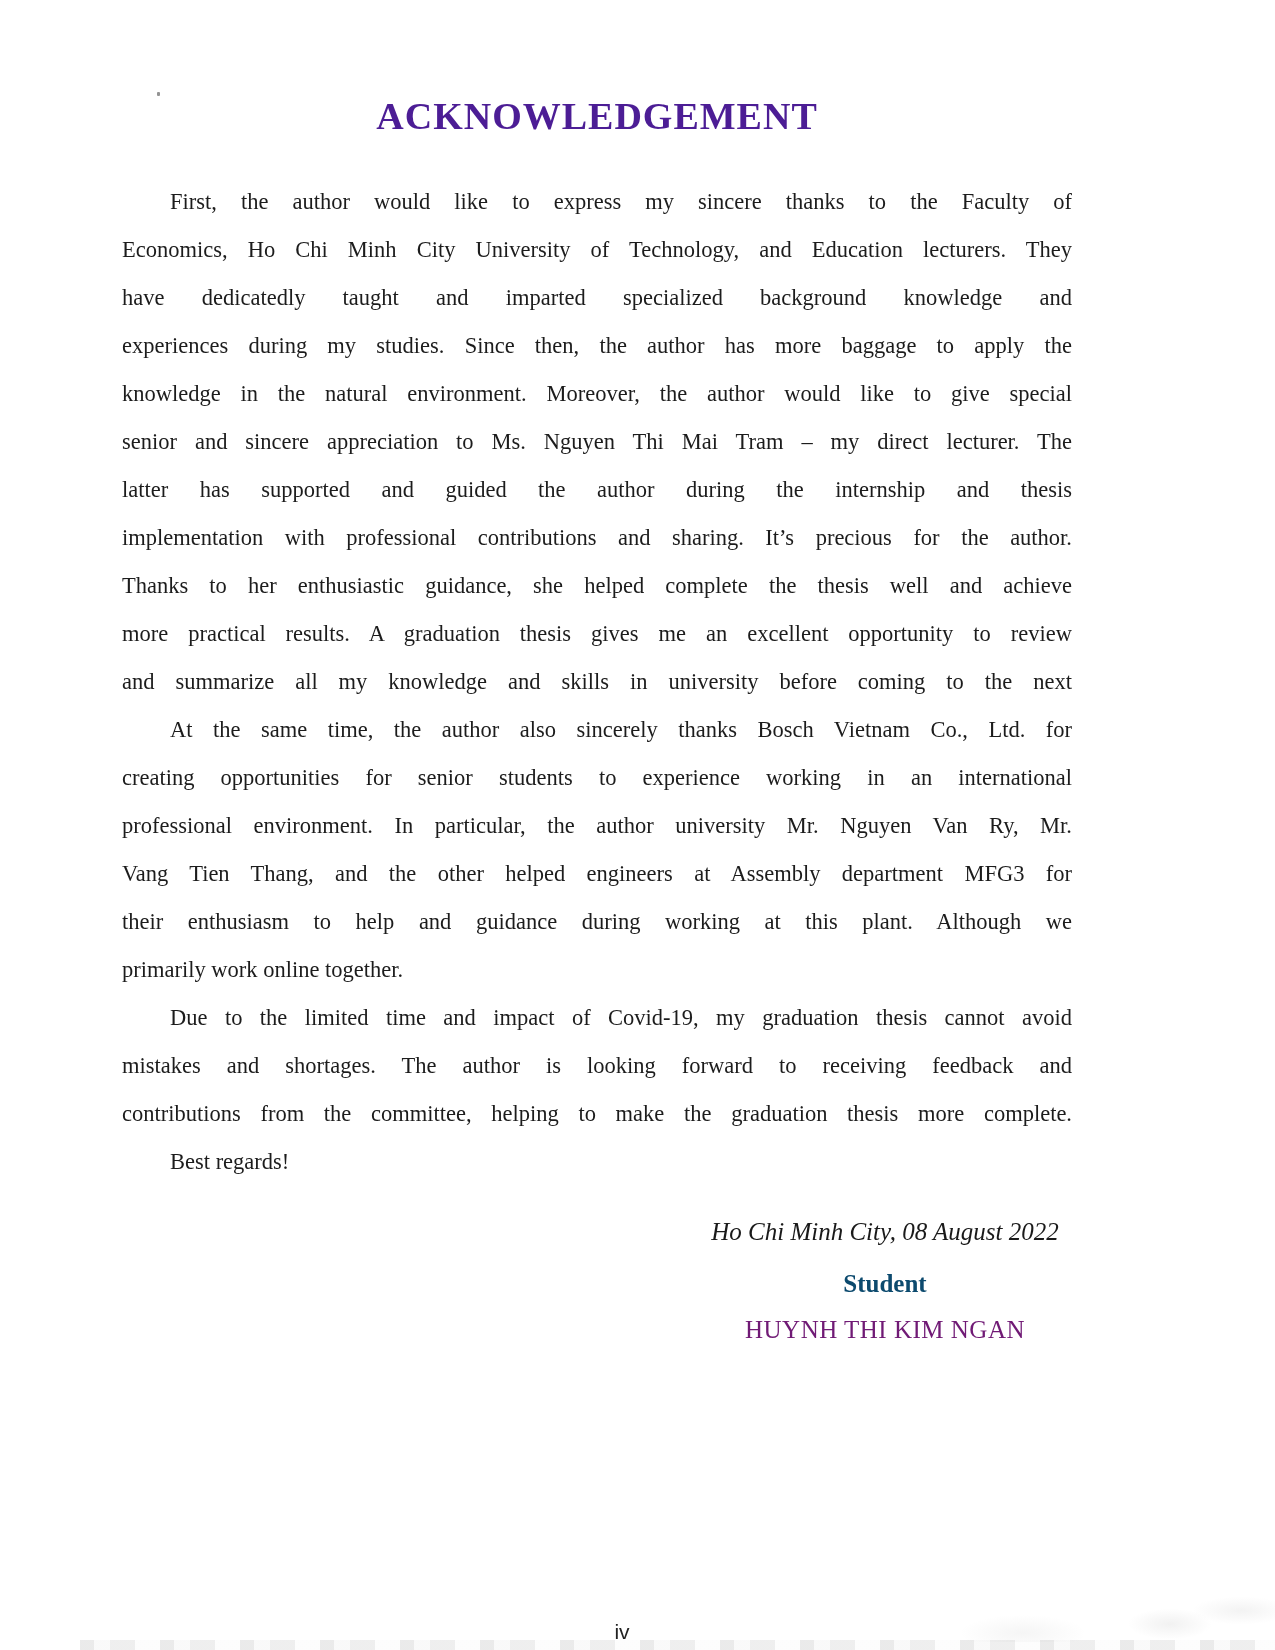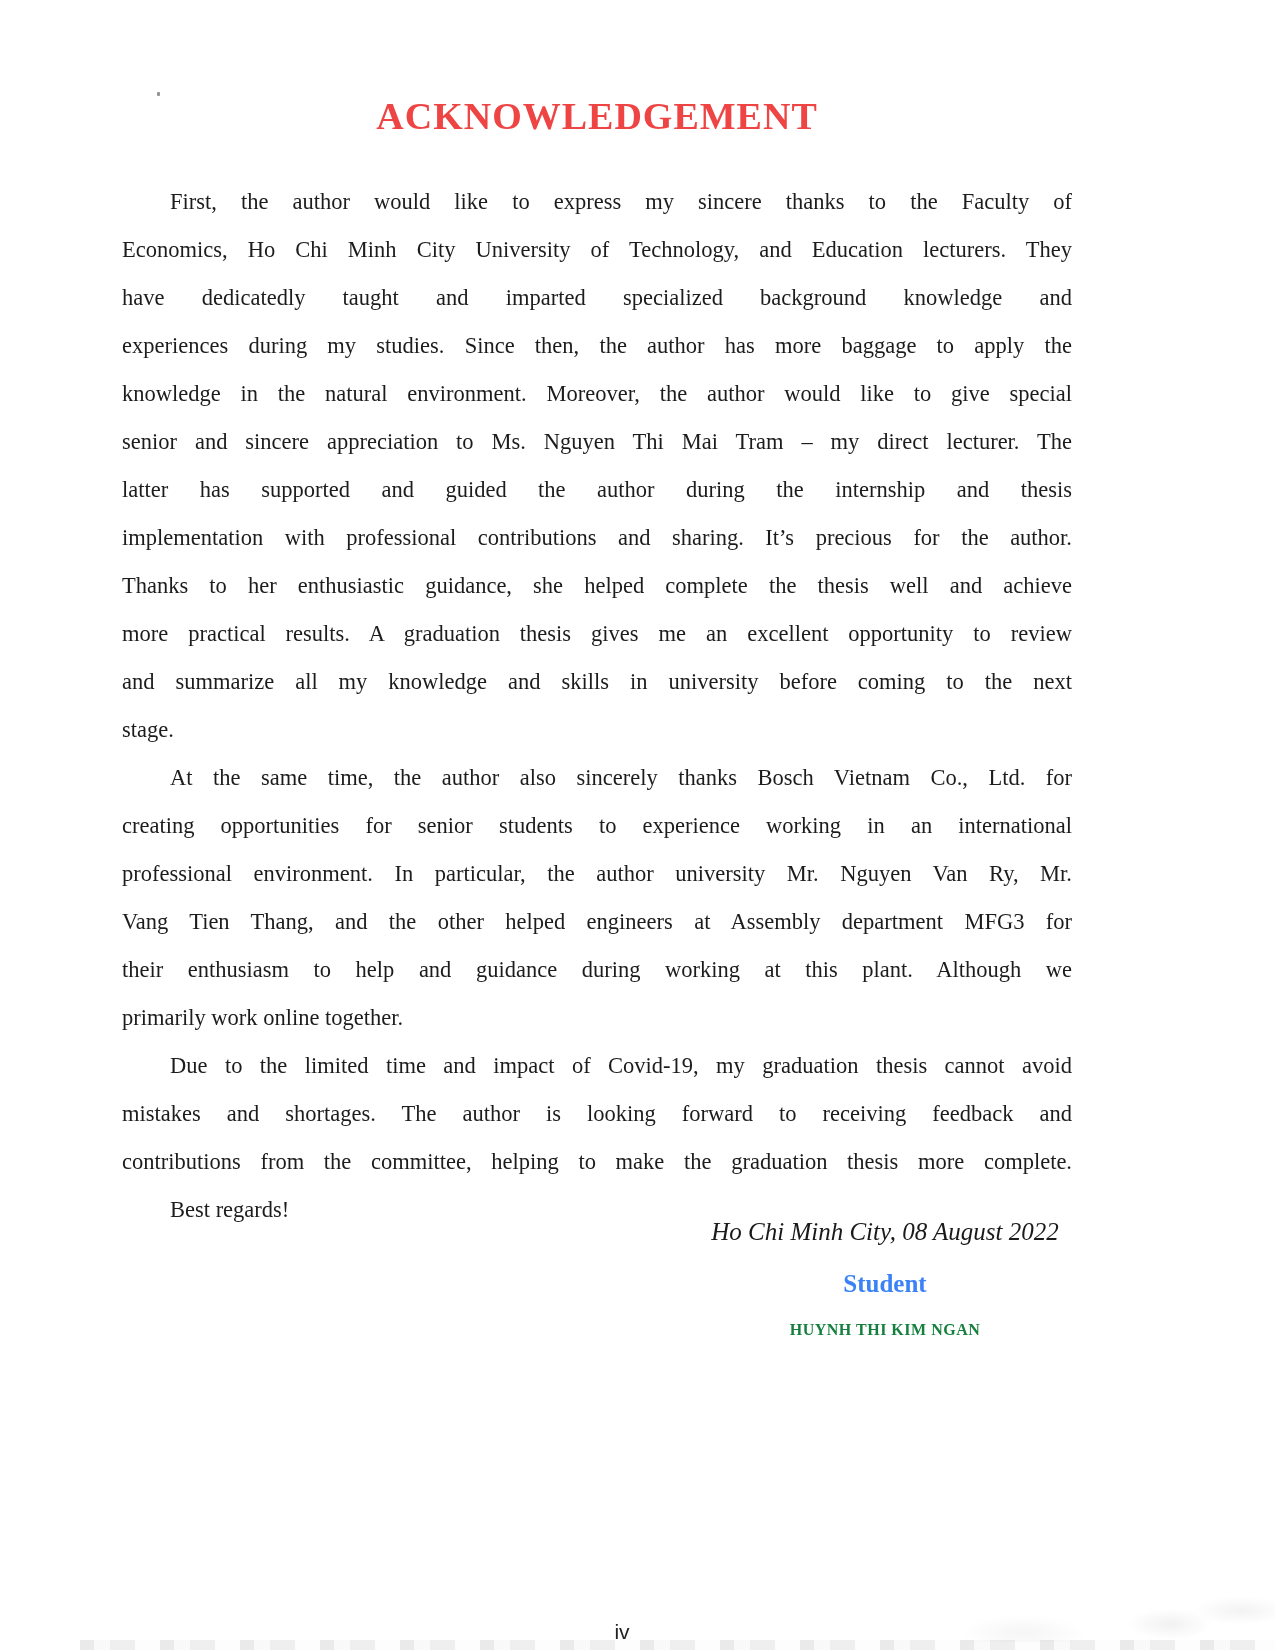--- a/index.html
+++ b/index.html
@@ -20,21 +20,21 @@
   .doc-title {
     position: absolute;
     left: 122px;
     top: 92px;
     width: 950px;
     text-align: center;
     font-size: 38px;
     font-weight: bold;
     letter-spacing: 1px;
     line-height: 48px;
-    color: #ef4444;
+    color: #4c1d95;
   }
   .body-text {
     position: absolute;
     left: 122px;
     top: 178px;
     width: 950px;
     font-size: 22.5px;
   }
   .line {
     height: 48px;
@@ -63,29 +63,29 @@
     font-style: italic;
     font-size: 25px;
     line-height: 32px;
     color: #1a1a1a;
   }
   .sig-role {
     font-weight: bold;
     font-size: 25px;
     line-height: 30px;
     margin-top: 21px;
-    color: #3b82f6;
+    color: #0c4a6e;
   }
   .sig-name {
-    font-weight: bold;
-    font-size: 16px;
+    font-weight: normal;
+    font-size: 25px;
     line-height: 30px;
     margin-top: 16px;
     letter-spacing: 0.5px;
-    color: #15803d;
+    color: #701a75;
   }
   .page-number {
     position: absolute;
     left: 572px;
     top: 1586px;
     width: 100px;
     text-align: center;
     font-size: 21px;
     font-family: "Liberation Sans", "DejaVu Sans", sans-serif;
     color: #222222;
@@ -140,21 +140,20 @@
       <div class="line justify">Economics, Ho Chi Minh City University of Technology, and Education lecturers. They</div>
       <div class="line justify">have dedicatedly taught and imparted specialized background knowledge and</div>
       <div class="line justify">experiences during my studies. Since then, the author has more baggage to apply the</div>
       <div class="line justify">knowledge in the natural environment. Moreover, the author would like to give special</div>
       <div class="line justify">senior and sincere appreciation to Ms. Nguyen Thi Mai Tram – my direct lecturer. The</div>
       <div class="line justify">latter has supported and guided the author during the internship and thesis</div>
       <div class="line justify">implementation with professional contributions and sharing. It’s precious for the author.</div>
       <div class="line justify">Thanks to her enthusiastic guidance, she helped complete the thesis well and achieve</div>
       <div class="line justify">more practical results. A graduation thesis gives me an excellent opportunity to review</div>
       <div class="line justify">and summarize all my knowledge and skills in university before coming to the next</div>
-      <div class="line">stage.</div>
       <div class="line justify indent">At the same time, the author also sincerely thanks Bosch Vietnam Co., Ltd. for</div>
       <div class="line justify">creating opportunities for senior students to experience working in an international</div>
       <div class="line justify">professional environment. In particular, the author university Mr. Nguyen Van Ry, Mr.</div>
       <div class="line justify">Vang Tien Thang, and the other helped engineers at Assembly department MFG3 for</div>
       <div class="line justify">their enthusiasm to help and guidance during working at this plant. Although we</div>
       <div class="line">primarily work online together.</div>
       <div class="line justify indent">Due to the limited time and impact of Covid-19, my graduation thesis cannot avoid</div>
       <div class="line justify">mistakes and shortages. The author is looking forward to receiving feedback and</div>
       <div class="line justify">contributions from the committee, helping to make the graduation thesis more complete.</div>
       <div class="line indent">Best regards!</div>

